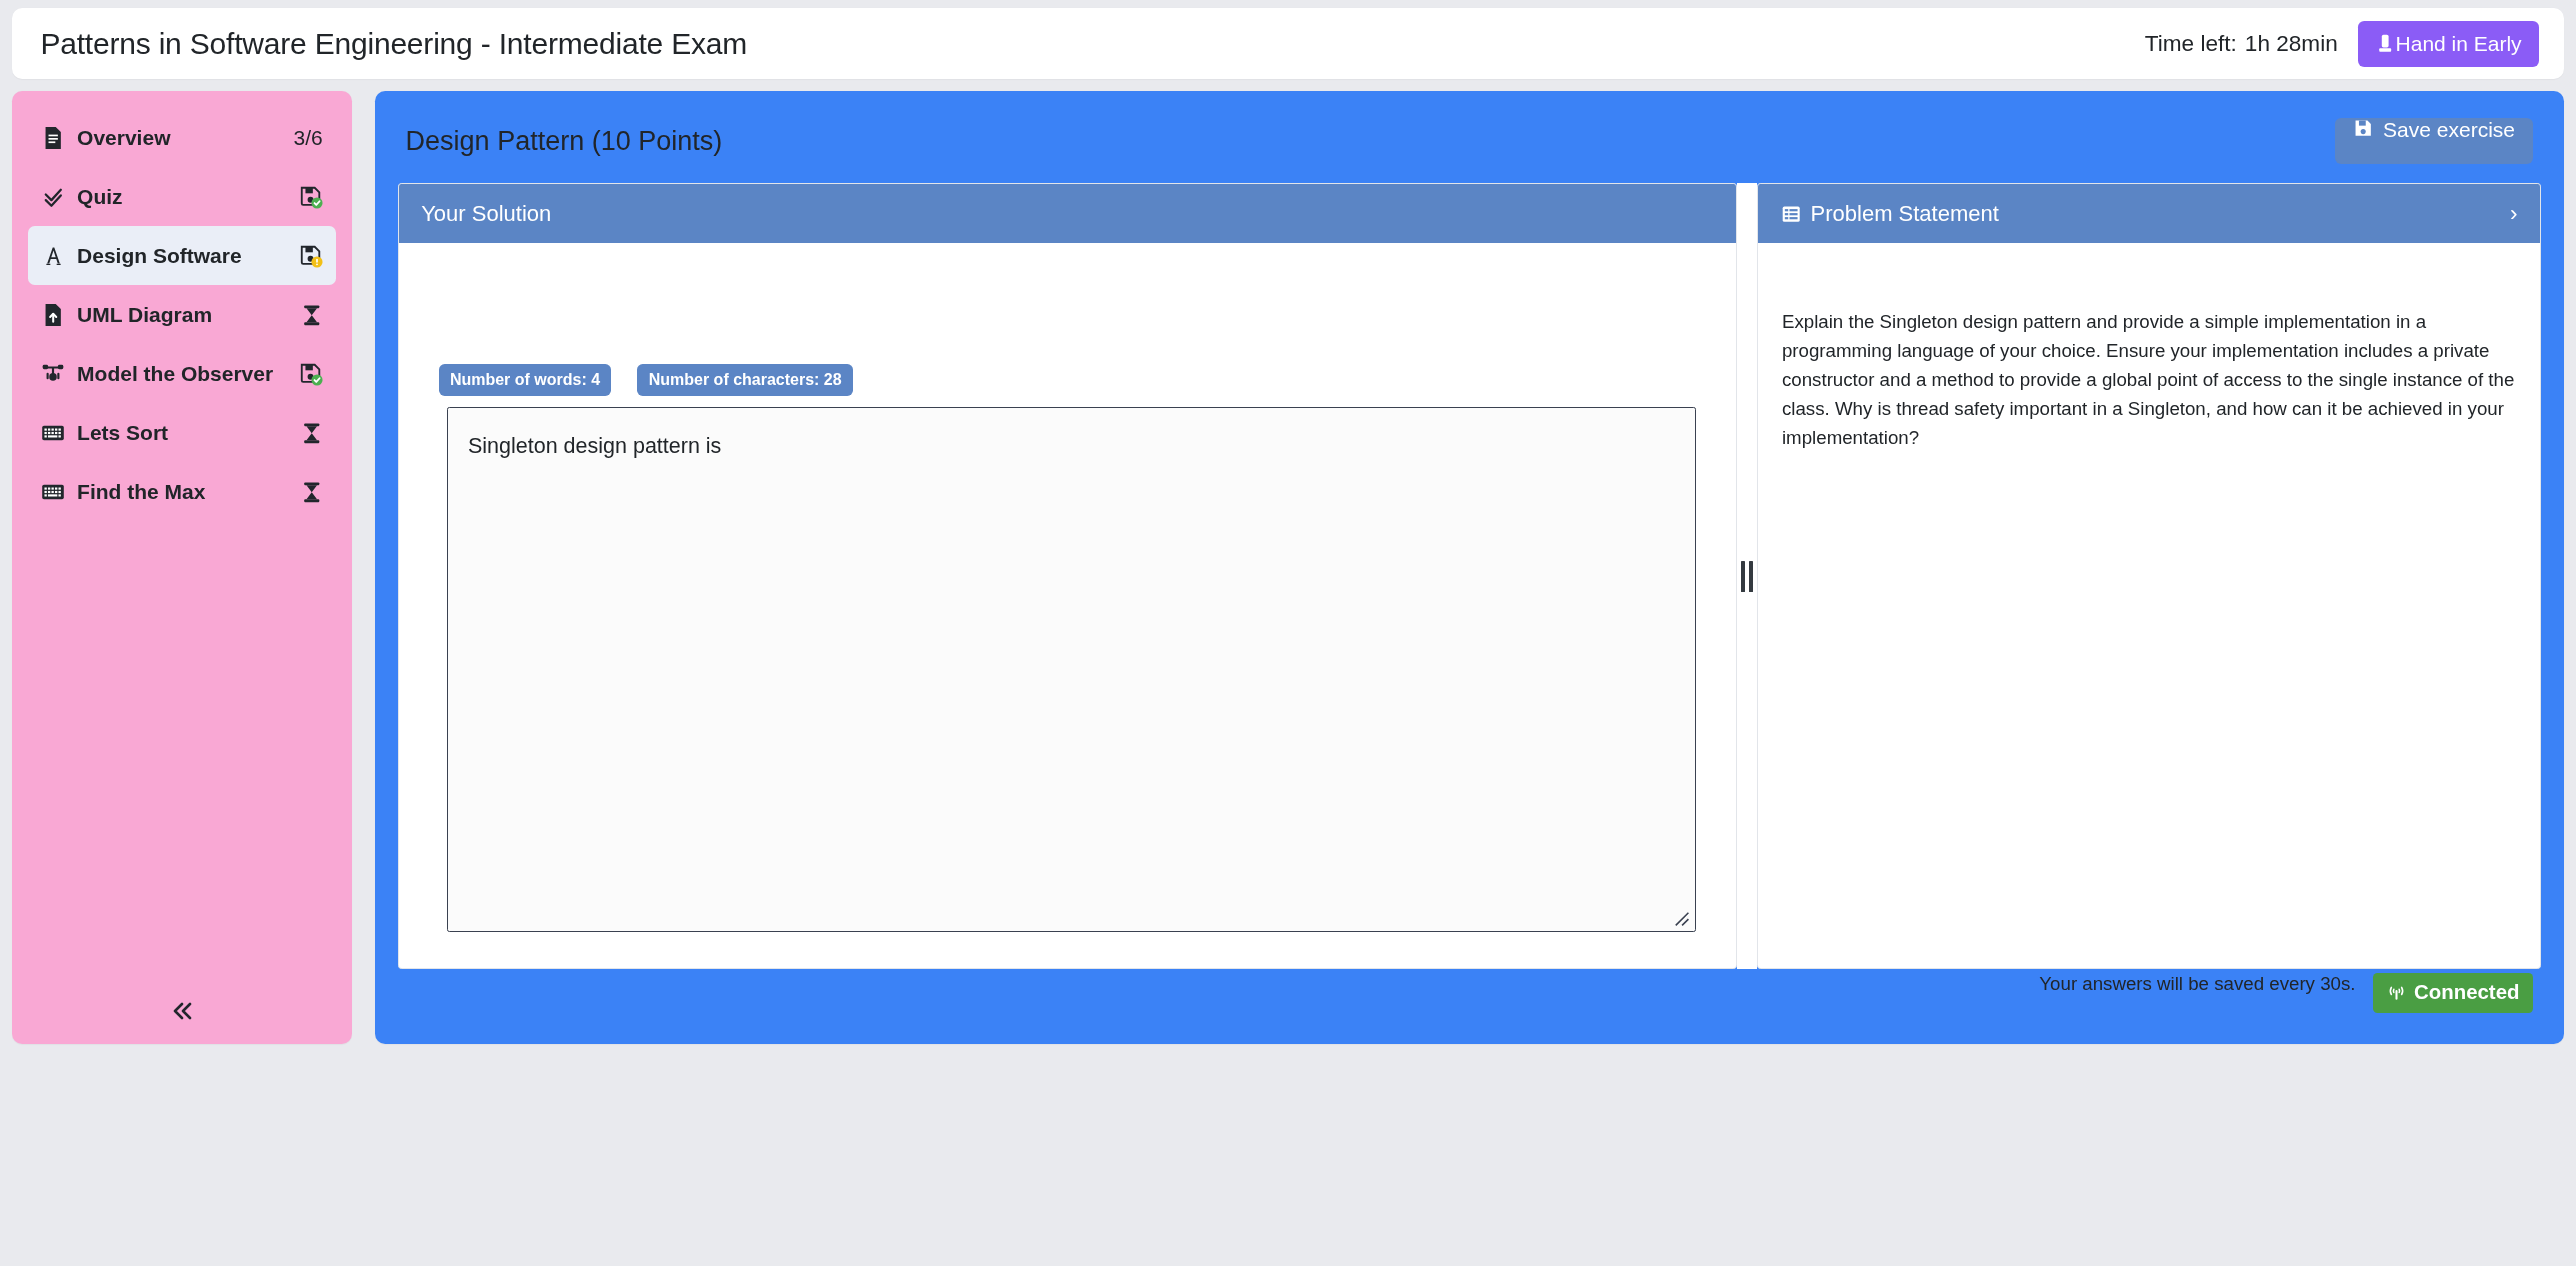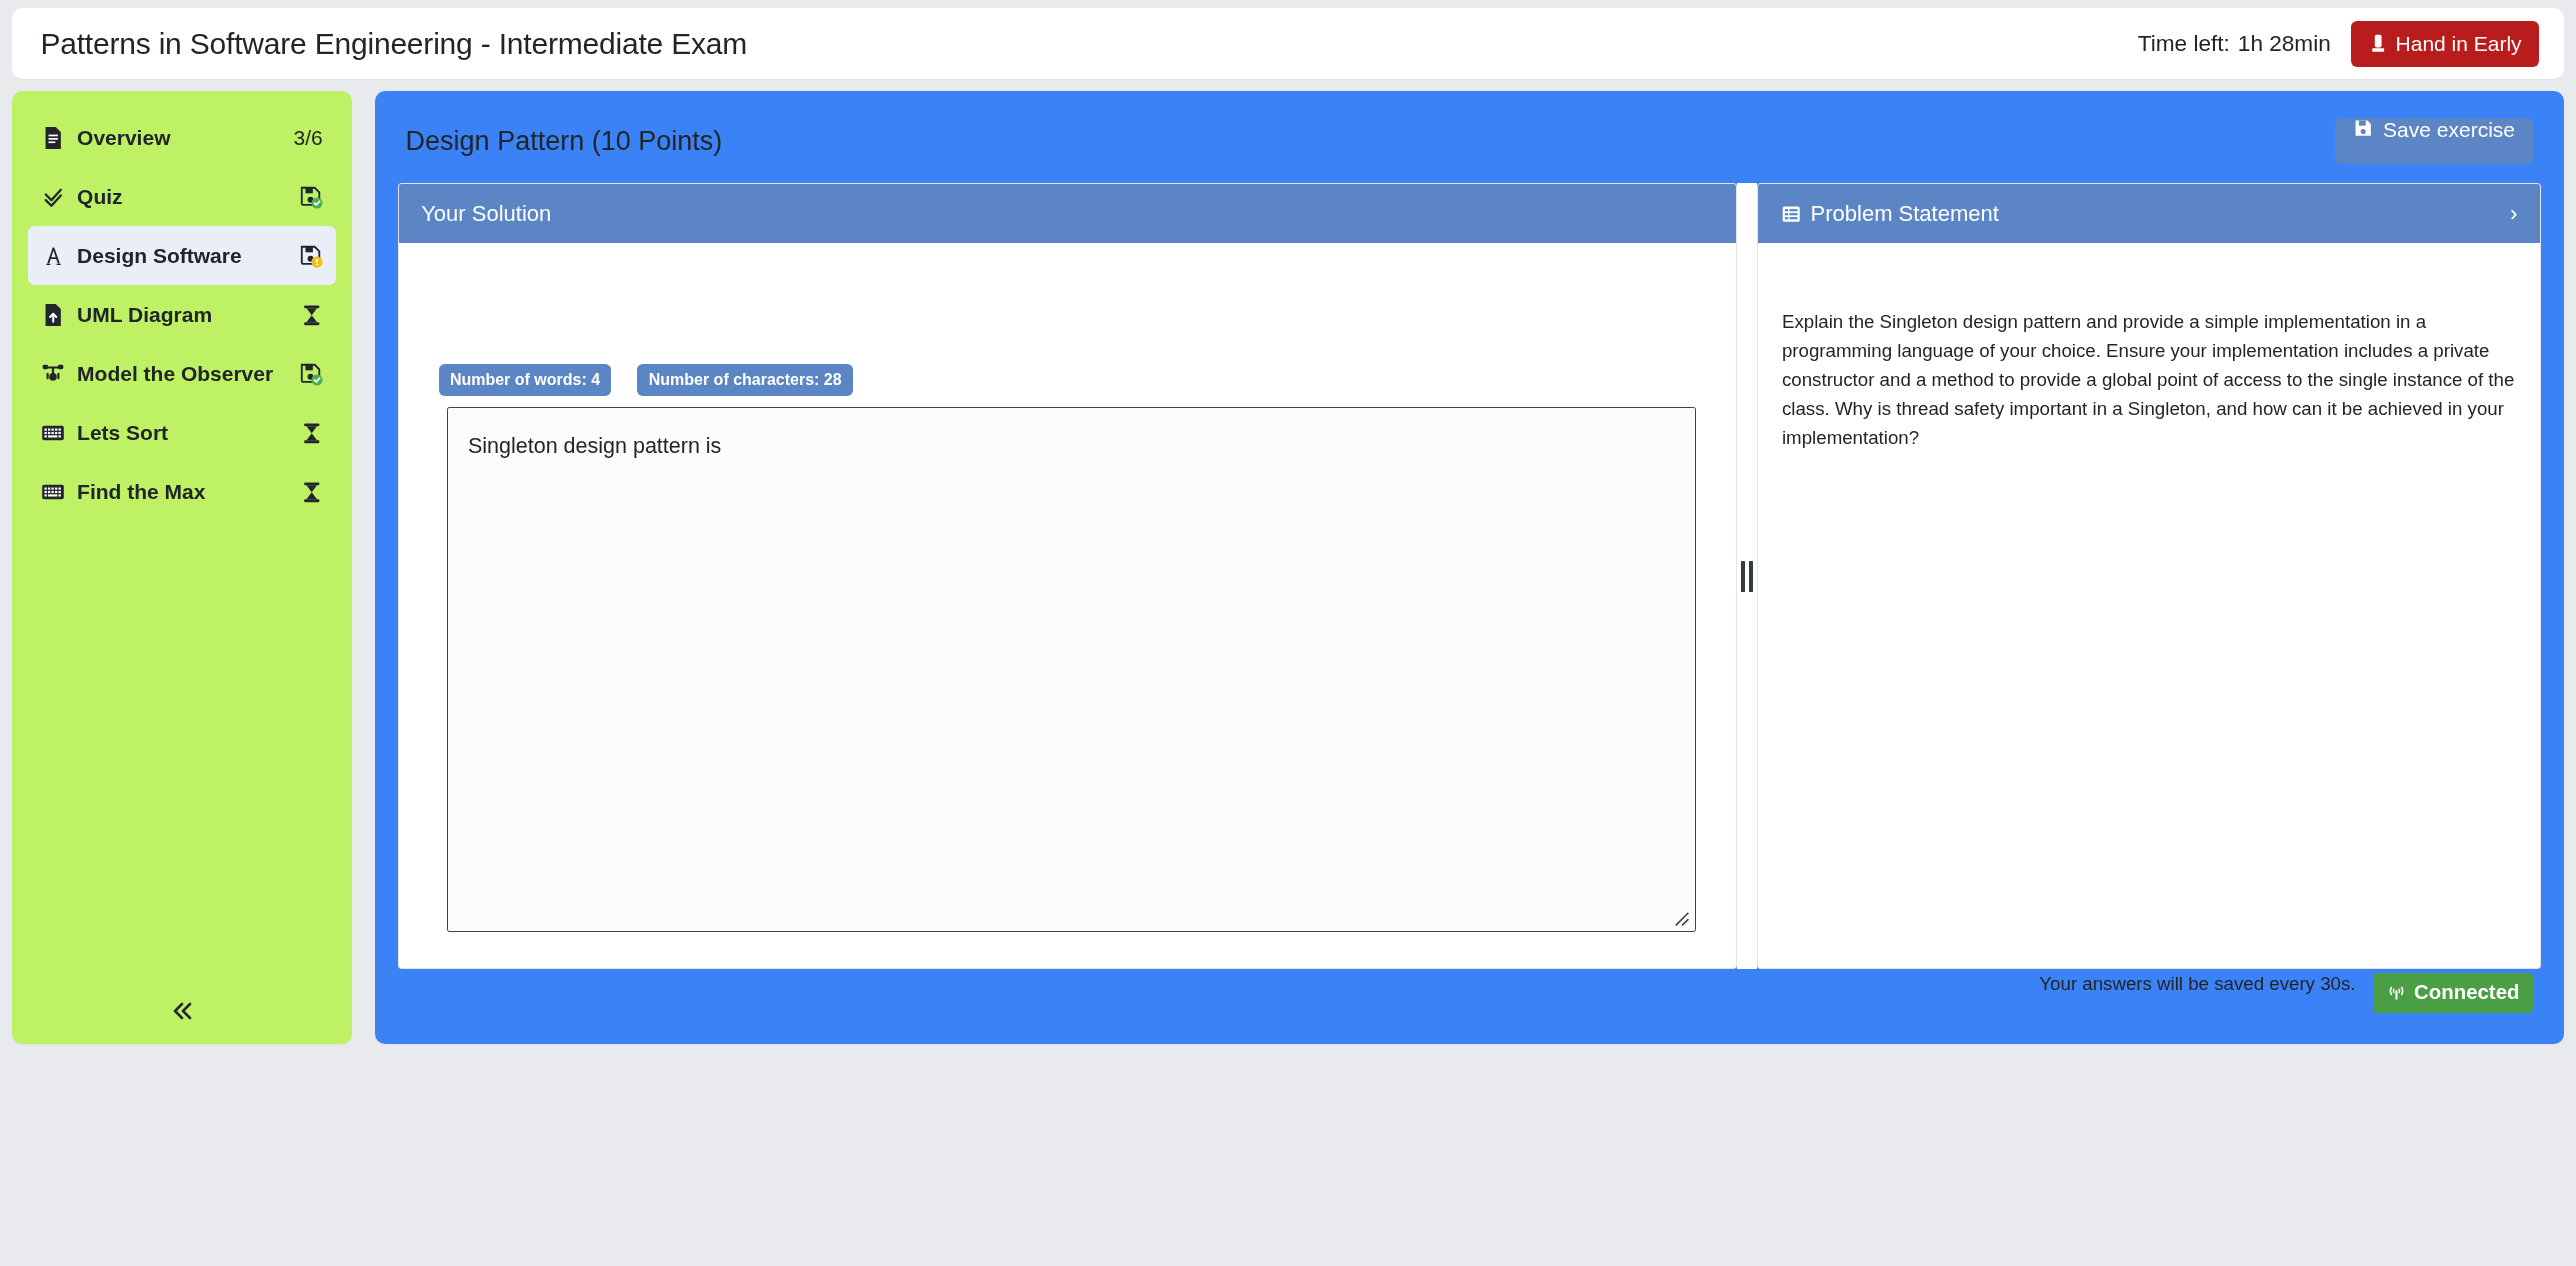--- a/index.html
+++ b/index.html
@@ -43,47 +43,47 @@
     gap: 20.4px;
   }
   .time-left {
     font-size: 22.6px;
     color: #212529;
     white-space: nowrap;
   }
   .time-left .tl-label { }
   .time-left .tl-value { margin-left: 8px; }
   .btn-handin {
-    background: #b91c1c;
+    background: #8b5cf6;
     color: #fff;
     border: none;
     border-radius: 6.2px;
     height: 46px;
     padding: 0 17px;
     font-size: 21px;
     display: flex;
     align-items: center;
-    gap: 7px;
+    gap: 0;
     cursor: pointer;
     white-space: nowrap;
   }
 
   
   .body-row {
     flex: 1 1 auto;
     display: flex;
     gap: 22.6px;
     min-height: 0;
     padding-bottom: 12.4px;
   }
 
   
   .sidebar {
     flex: 0 0 340px;
-    background: #bef264;
+    background: #f9a8d4;
     border-radius: 10.2px;
     display: flex;
     flex-direction: column;
     padding: 17px 16px 12.4px 16px;
     box-shadow: 0 0.6px 1.1px rgba(0,0,0,.04);
   }
   .nav-list { display: flex; flex-direction: column; }
   .nav-item {
     display: flex;
     align-items: center;

